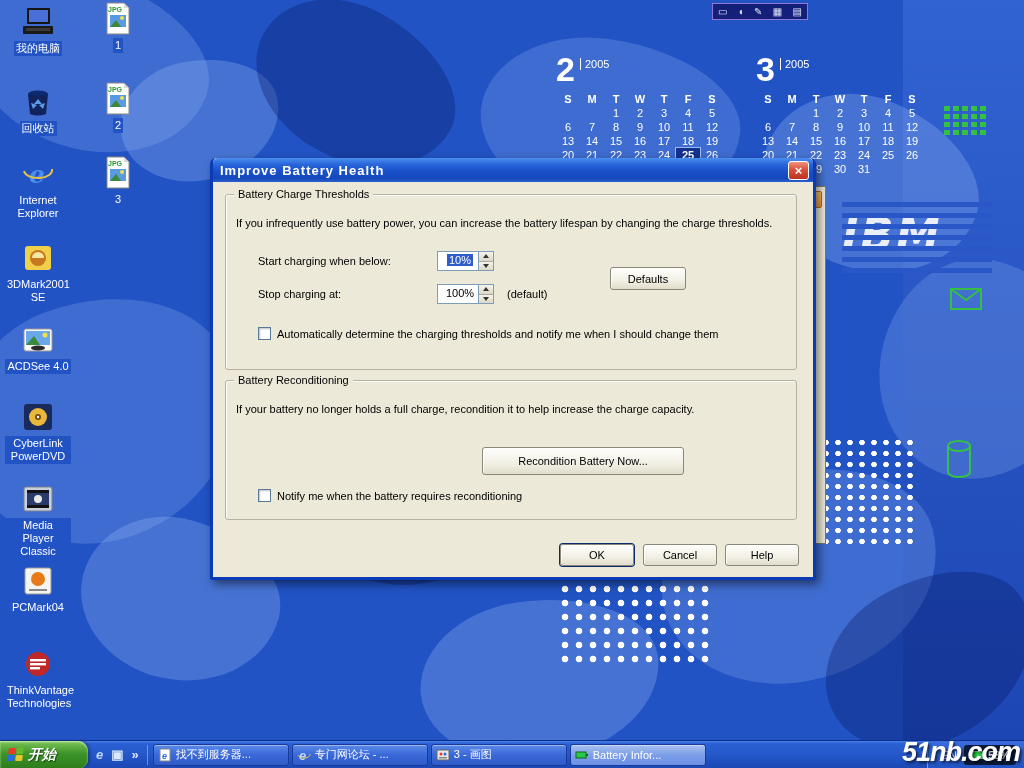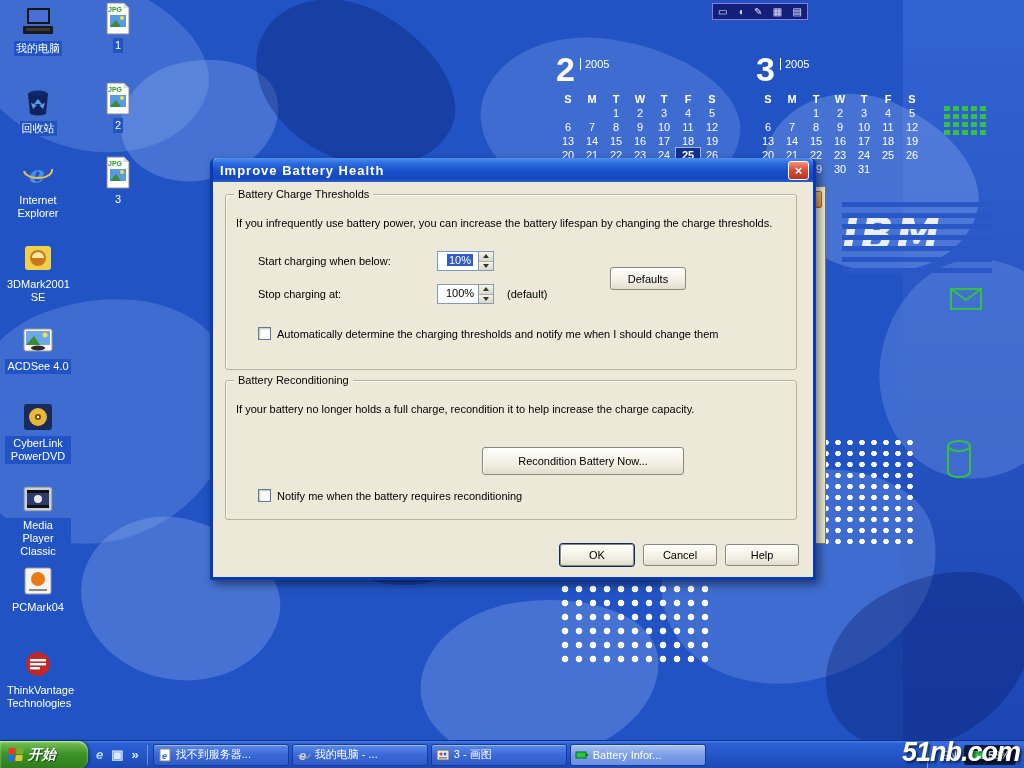--- a/index.html
+++ b/index.html
@@ -531,21 +531,21 @@
           <rect x="2" y="1" width="10" height="12" fill="#fff" stroke="#888"></rect>
           <text x="4" y="11" font-size="9" font-weight="bold" font-style="italic" fill="#2a6ae8">e</text>
         </svg>
       <span class="task-label">找不到服务器...</span>
     </div>
     <div class="task-btn">
       <svg width="14" height="14">
           <text x="2" y="12" font-size="13" font-weight="bold" font-style="italic" fill="#bcd8ff">e</text>
           <path d="M1 7 a6 3.5 0 1 0 12 -1" stroke="#e8c04a" fill="none"></path>
         </svg>
-      <span class="task-label">我的电脑 - ...</span>
+      <span class="task-label">专门网论坛 - ...</span>
     </div>
     <div class="task-btn">
       <svg width="14" height="14">
           <rect x="1" y="2" width="12" height="10" fill="#e8e8e8" stroke="#666"></rect>
           <circle cx="5" cy="6" r="1.5" fill="#e83a2a"></circle>
           <circle cx="9" cy="6" r="1.5" fill="#2a6ae8"></circle>
           <rect x="3" y="9" width="8" height="1.5" fill="#888"></rect>
         </svg>
       <span class="task-label">3 - 画图</span>
     </div>

